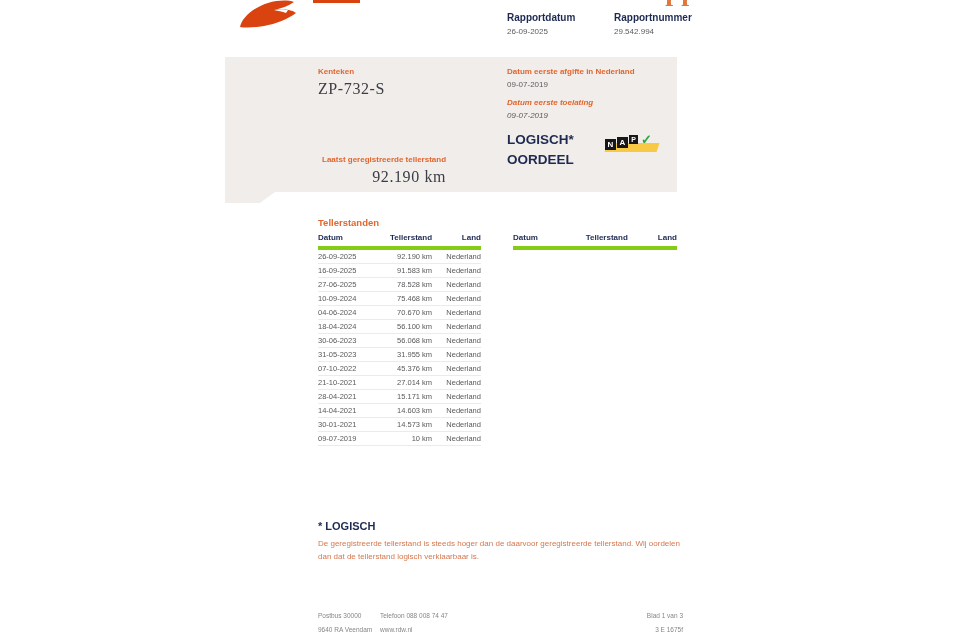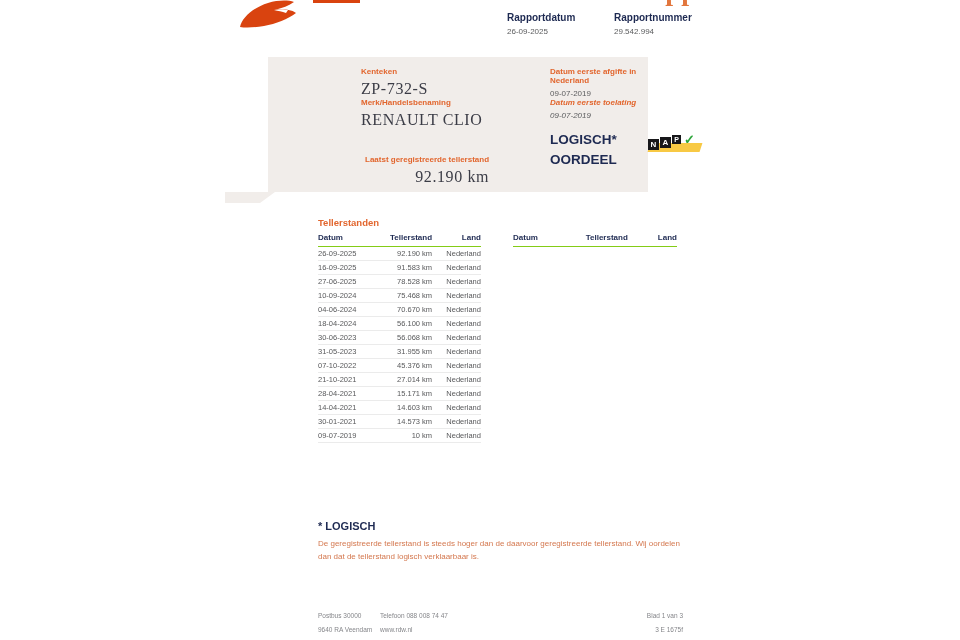--- a/index.html
+++ b/index.html
@@ -12,21 +12,21 @@
   .logo-sliver { position:absolute; left:313px; top:0; width:47px; height:2.5px; background:#d9430f; }
   .clipped-title { position:absolute; left:498px; top:0; width:230px; height:8px; overflow:hidden; }
   .clipped-title span { display:block; margin-top:-25px; font-family:"Liberation Serif", serif; font-size:28px; font-weight:bold; color:#e2763d; letter-spacing:0.5px; }
   .meta-block { position:absolute; top:12px; }
   .meta-date { left:507px; }
   .meta-num { left:570px;margin-left:44px; }
   .meta-label { font-size:10px; font-weight:bold; color:#1e2a52; }
   .meta-value { font-size:8px; color:#5b5c5e; margin-top:4px; }
 
   
-  .card { position:absolute; left:225px; top:57px; width:380px; height:135px; background:#f1edea;margin-left:43px; }
+  .card { position:absolute; left:225px; top:57px; width:452px; height:135px; background:#f1edea; }
   .card-tab { position:absolute; left:225px; top:192px; width:50px; height:11px; background:#f1edea;
               clip-path:polygon(0 0, 100% 0, 70% 100%, 0 100%); }
   .field { position:absolute; }
   .f-kenteken { left:93px; top:10px; }
   .f-merk     { left:93px; top:41px; }
   .f-laatst   { left:97px; top:98px;text-align:right; }
   .f-afgifte  { left:282px; top:10px; }
   .f-toelating{ left:282px; top:41px;font-style:italic; }
   .field-label { font-size:8px; font-weight:bold; color:#e2662e; margin-bottom:4px; }
   .value-big { font-family:"Liberation Serif", serif; font-size:16px; color:#3b3c46; letter-spacing:0.6px; }
@@ -41,21 +41,21 @@
   .nap-n { left:2px;  top:7px; }
   .nap-a { left:14px; top:5px; }
   .nap-p { left:26px; top:3px; width:9px; height:9px; font-size:7px; }
   .nap-check { position:absolute; left:38px; top:0px; font-size:13px; font-weight:900; color:#2fa63c; }
 
   
   .table-title { position:absolute; left:318px; top:217px; font-size:9.5px; font-weight:bold; color:#e2662e; }
   .ttable { position:absolute; top:231px; width:163px; }
   .ttable-left  { left:318px; }
   .ttable-right { left:513px; width:164px; }
-  .thead { display:flex; font-size:8px; font-weight:bold; color:#1e2a52; padding:2px 0 4px 0; border-bottom:1px solid #84cc16; }
+  .thead { display:flex; font-size:8px; font-weight:bold; color:#1e2a52; padding:2px 0 4px 0; border-bottom:4px solid #84cc16; }
   .trow  { display:flex; font-size:7.5px; color:#58595b; height:14px; align-items:center; border-bottom:1px solid #ebebeb; }
   .c-date { width:37%; text-align:left; }
   .c-val  { width:33%; text-align:right; }
   .c-land { width:30%; text-align:right; }
 
   
   .footnote-title { position:absolute; left:318px; top:520px; font-size:11px; font-weight:800; color:#1e2a52; }
   .footnote-text  { position:absolute; left:318px; top:537px; width:366px; font-size:8px; line-height:1.65; color:#d4784f; }
 
   
@@ -92,24 +92,20 @@
   <div class="meta-block meta-num">
     <div class="meta-label">Rapportnummer</div>
     <div class="meta-value">29.542.994</div>
   </div>
 
   <div class="card">
     <div class="field f-kenteken">
       <div class="field-label">Kenteken</div>
       <div class="value-big">ZP-732-S</div>
     </div>
-    <div class="field f-merk">
-      <div class="field-label">Merk/Handelsbenaming</div>
-      <div class="value-big">RENAULT CLIO</div>
-    </div>
     <div class="field f-laatst">
       <div class="field-label">Laatst geregistreerde tellerstand</div>
       <div class="value-big">92.190 km</div>
     </div>
     <div class="field f-afgifte">
       <div class="field-label">Datum eerste afgifte in Nederland</div>
       <div class="value-small">09-07-2019</div>
     </div>
     <div class="field f-toelating">
       <div class="field-label">Datum eerste toelating</div>

